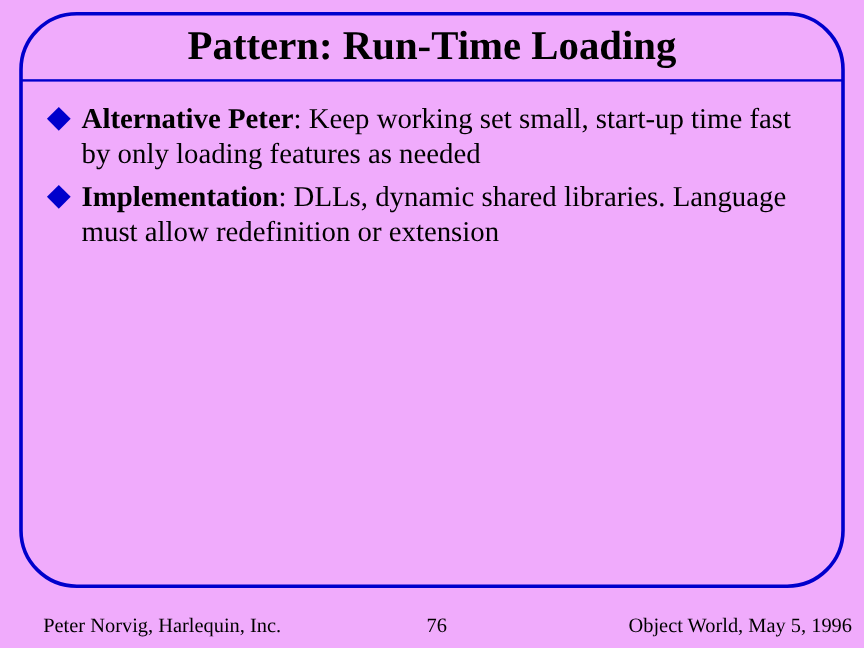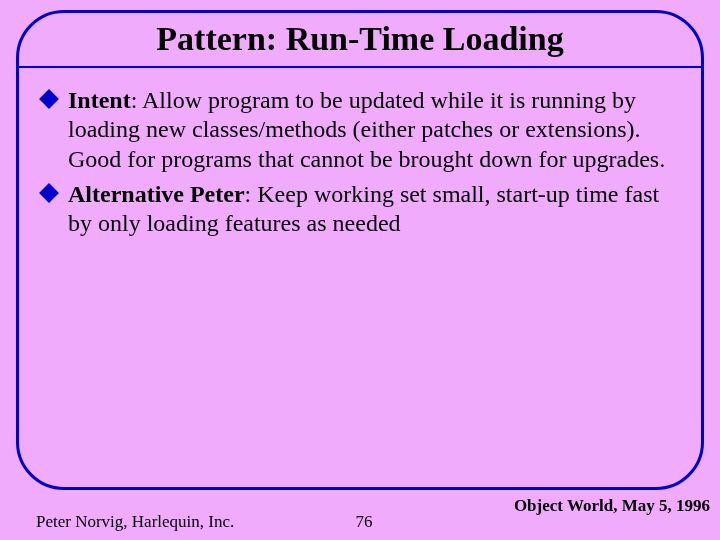--- a/index.html
+++ b/index.html
@@ -67,41 +67,41 @@
   .footer {
     position: absolute;
     left: 18px;
     right: 10px;
     bottom: 8px;
     font-size: 17px;
     color: #000;
   }
   .foot-left { position: absolute; left: 18px; bottom: 0; }
   .foot-center { position: absolute; left: 50%; transform: translateX(-50%); bottom: 0; }
-  .foot-right { position: absolute; right: 0; bottom: 16px; font-weight: bold; }
+  .foot-right { position: absolute; right: 0; bottom: 0; }
 </style>
 </head>
 <body>
 
 <div class="slide">
   <div class="frame"></div>
 
   <div class="title-wrap">
     <div class="title">Pattern: Run-Time Loading</div>
   </div>
   <div class="hr"></div>
 
   <div class="body">
     <div class="item">
       <div class="diamond"></div>
-      <span class="lbl">Intent</span><span>: Allow program to be updated while it is running by loading new classes/methods (either patches or extensions).  Good for programs that cannot be brought down for upgrades.</span>
+      <span class="lbl">Alternative Peter</span><span>: Keep working set small, start-up time fast by only loading features as needed</span>
     </div>
     <div class="item">
       <div class="diamond"></div>
-      <span class="lbl">Alternative Peter</span><span>: Keep working set small, start-up time fast by only loading features as needed</span>
+      <span class="lbl">Implementation</span><span>: DLLs, dynamic shared libraries. Language must allow redefinition or extension</span>
     </div>
   </div>
 
   <div class="footer">
     <span class="foot-left">Peter Norvig, Harlequin, Inc.</span>
     <span class="foot-center">76</span>
     <span class="foot-right">Object World, May 5, 1996</span>
   </div>
 </div>
 

